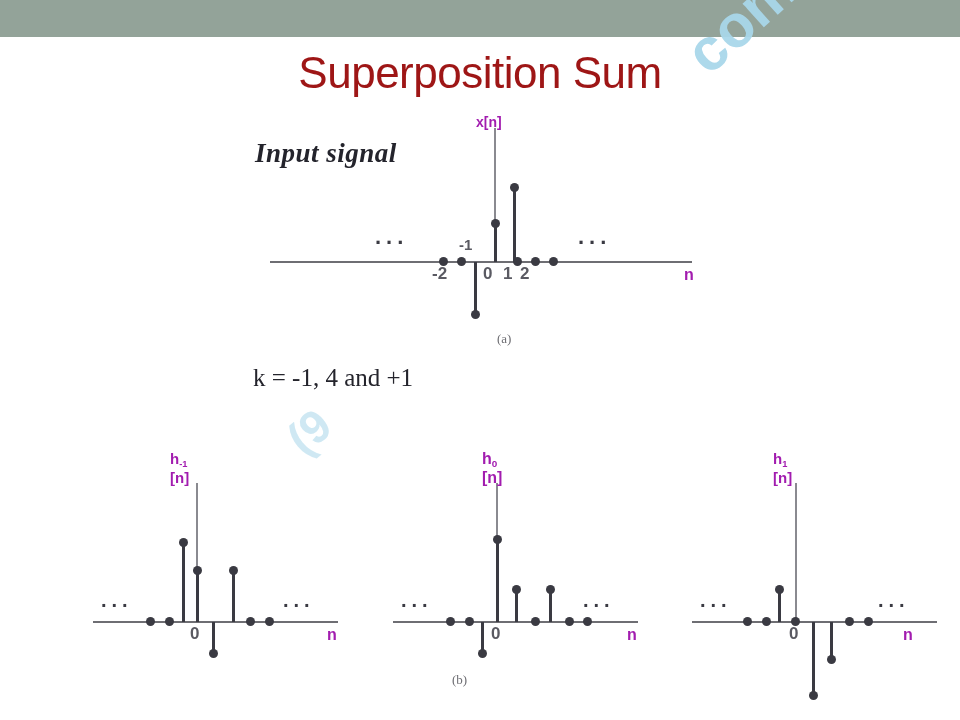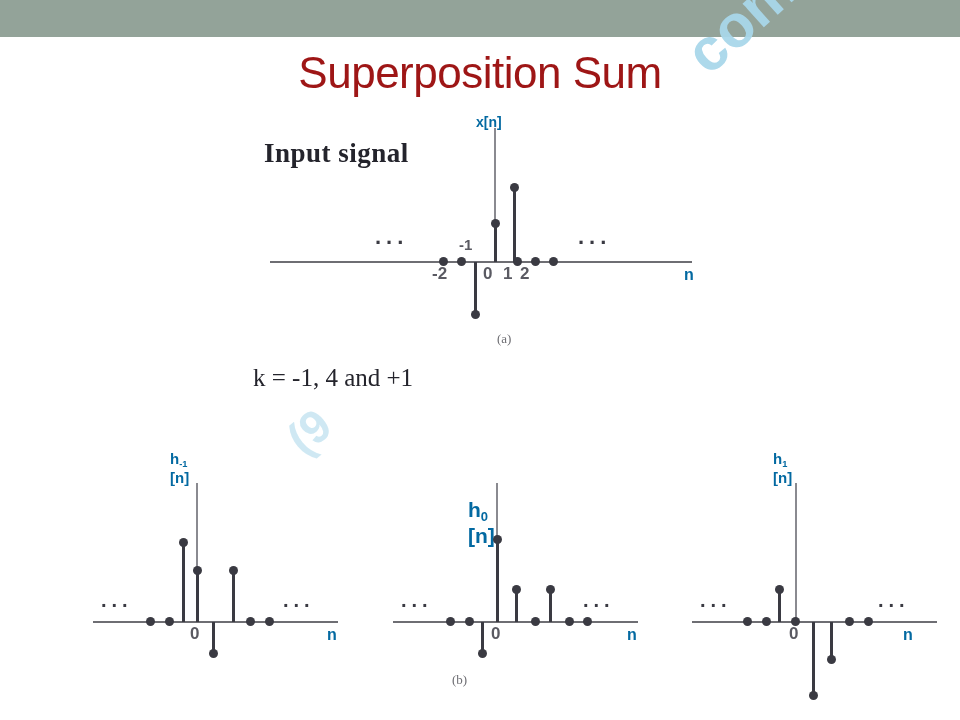--- a/index.html
+++ b/index.html
@@ -31,35 +31,35 @@
       font-weight:700;pointer-events:none;user-select:none;}
   .wm1{left:672px;top:36px;font-size:60px;transform:rotate(-42deg);transform-origin:0 0;opacity:.95;}
   .wm2{left:276px;top:424px;font-size:46px;transform:rotate(-40deg);transform-origin:0 0;opacity:.55;}
 
   
   .fig-text{
     position:absolute;
     font-family:"Liberation Serif",serif;
     color:#24242c;
   }
-  .input-label{left:264px;top:138px;font-size:27px;font-weight:700;letter-spacing:.5px;}
+  .input-label{left:255px;top:138px;font-size:27px;font-weight:700;letter-spacing:.5px;font-style:italic;}
   .caption-a{left:497px;top:331px;font-size:13px;color:#6d6d72;font-weight:400;}
   .caption-b{left:452px;top:672px;font-size:13px;color:#6d6d72;font-weight:400;}
   .impulse-text{left:253px;top:362px;font-size:25px;font-weight:400;line-height:1.24;width:520px;}
 
   
   .plot{position:absolute;}
   .axis-x{position:absolute;background:#6e6e73;height:2px;}
   .axis-y{position:absolute;background:#8a8a90;width:2px;}
   .stem{position:absolute;background:#3a3a42;width:3px;}
   .dot{position:absolute;width:9px;height:9px;border-radius:50%;background:#3a3a42;}
   .ell{position:absolute;color:#3a3a42;font-family:"Liberation Sans",sans-serif;
        font-weight:700;letter-spacing:5px;line-height:1;}
   .tick{position:absolute;font-family:"Liberation Sans",sans-serif;color:#5a5a62;font-weight:700;}
-  .alabel{position:absolute;font-family:"Liberation Sans",sans-serif;color:#0369a1;font-weight:700;}
+  .alabel{position:absolute;font-family:"Liberation Sans",sans-serif;color:#a21caf;font-weight:700;}
   .sub{font-size:.62em;vertical-align:-0.28em;}
 </style>
 </head>
 <body>
 
 <div id="slide">
 
   <div class="topbar"></div>
 
   <div class="slide-title">Superposition Sum</div>
@@ -136,21 +136,21 @@
     <div class="stem" style="left:232px;top:570px;height:52px;"></div>
     <div class="dot" style="left:229px;top:566px;"></div>
 
     <div class="tick" style="left:190px;top:624px;font-size:17px;">0</div>
   </div>
 
   <div class="plot">
     <div class="axis-y" style="left:496px;top:483px;height:139px;"></div>
     <div class="axis-x" style="left:393px;top:621px;width:245px;"></div>
 
-    <div class="alabel" style="left:468px;top:450px;font-size:21px;margin-top:48px;"><span>h</span><span class="sub">0</span><span> [n]</span></div>
+    <div class="alabel" style="left:482px;top:450px;font-size:16px;"><span>h</span><span class="sub">0</span><span> [n]</span></div>
     <div class="alabel" style="left:627px;top:626px;font-size:16px;">n</div>
 
     <div class="ell" style="left:401px;top:590px;font-size:20px;">...</div>
     <div class="ell" style="left:583px;top:590px;font-size:20px;">...</div>
 
     <div class="dot" style="left:446px;top:617px;"></div>
     <div class="dut dot" style="left:465px;top:617px;"></div>
     <div class="dot" style="left:531px;top:617px;"></div>
     <div class="dot" style="left:565px;top:617px;"></div>
     <div class="dot" style="left:583px;top:617px;"></div>

